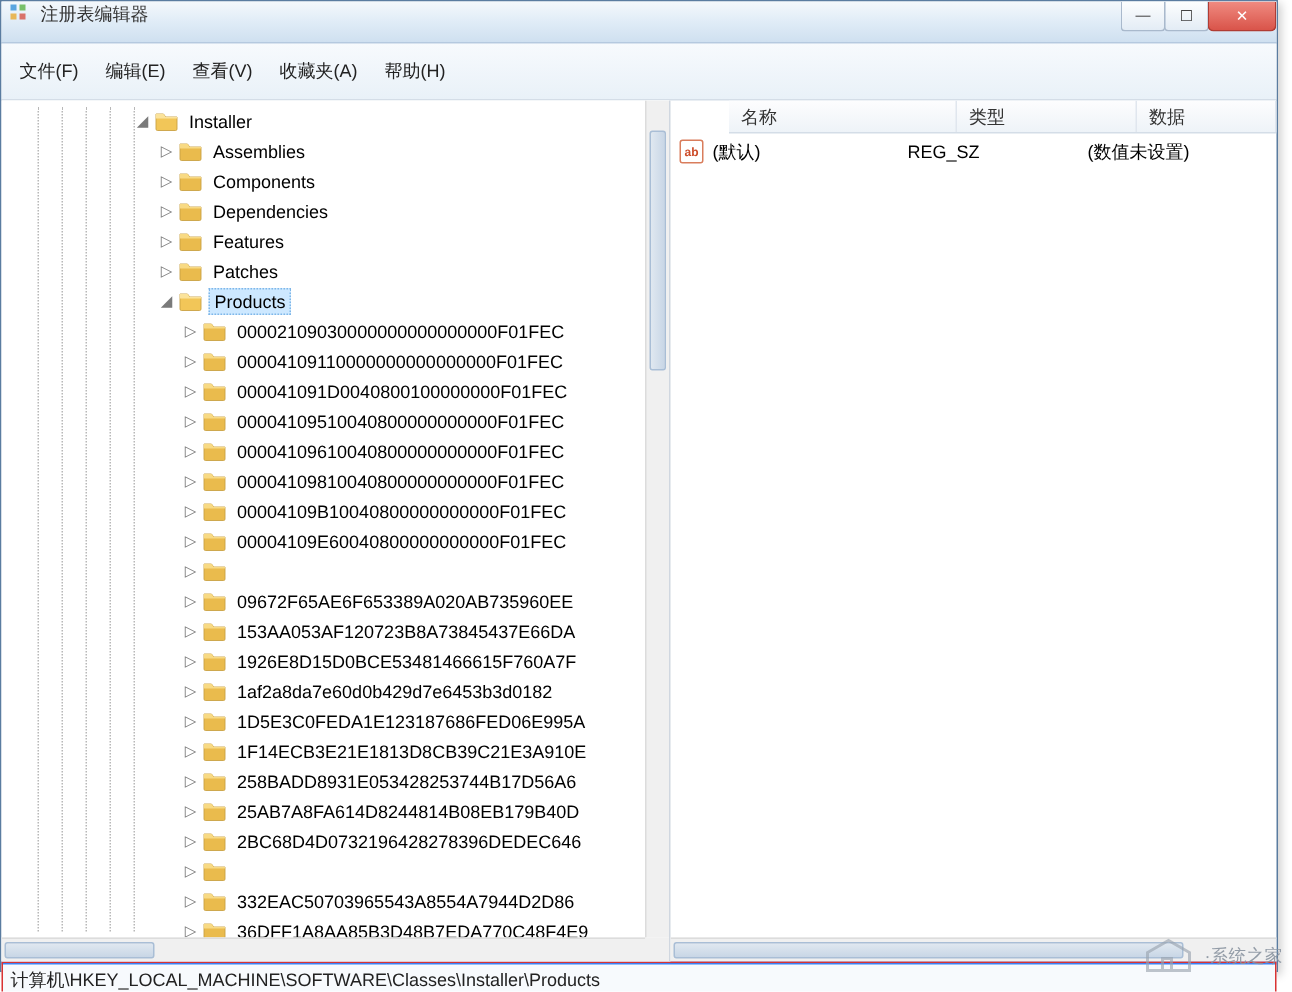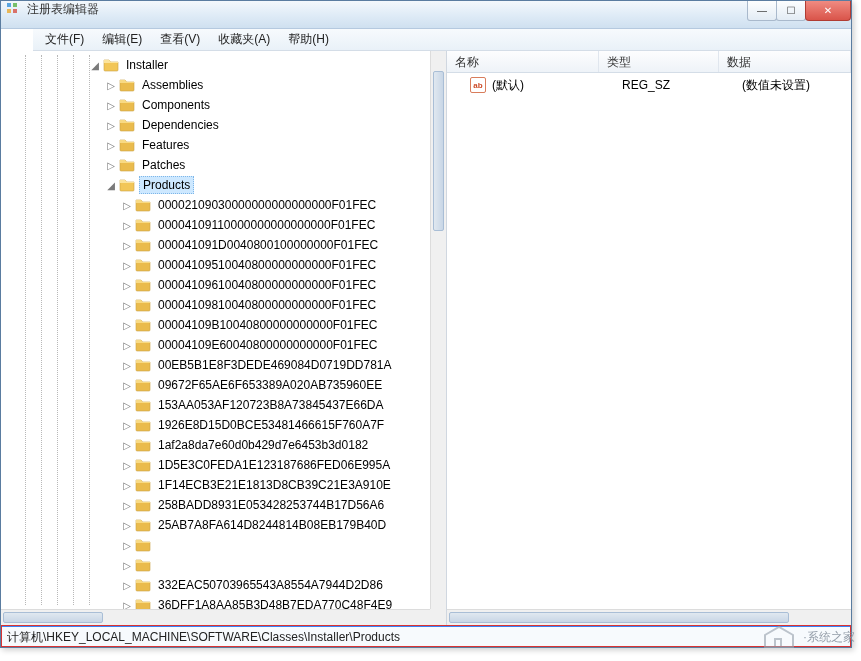--- a/index.html
+++ b/index.html
@@ -7,21 +7,21 @@
 
 .window { width: 852px; height: 648px; border: 1px solid #5a7ca0; background: #fff; box-shadow: 2px 2px 6px rgba(0,0,0,0.2); }
 
 .titlebar { height: 28px; background: linear-gradient(to bottom, #f4f8fc 0%, #e0ecf7 50%, #cfe0f0 100%); border-bottom: 1px solid #b5c9df; display: flex; align-items: flex-start; padding: 0 4px; position: relative; }
 .titlebar .app-icon { width: 16px; height: 16px; margin-right: 6px; display: inline-flex; }
 .titlebar .title { flex: 1; color: #333; font-size: 12px; }
 .titlebar .win-controls { display: flex; gap: 0; position: absolute; right: 0; top: 0; }
 .titlebar .win-btn { width: 30px; height: 20px; border: 1px solid #a9b9cc; border-top: none; background: linear-gradient(to bottom,#fdfefe,#e3ecf5); display:flex; align-items:center; justify-content:center; font-size:10px; color:#444; margin-left:-1px; border-radius: 0 0 3px 3px; }
 .titlebar .win-btn.close { width: 46px; background: linear-gradient(to bottom,#f08b81,#d9544a); border-color:#b03c33; color:#fff; border-radius: 0 0 4px 4px; }
 
-.menubar { height: 22px; background: linear-gradient(to bottom,#f7fafd,#e9f1f8); border-bottom: 1px solid #d4dde7; display:flex; align-items:center; padding: 0 4px; gap: 2px; margin-left: 32px; }
+.menubar { height: 38px; background: linear-gradient(to bottom,#f7fafd,#e9f1f8); border-bottom: 1px solid #d4dde7; display:flex; align-items:center; padding: 0 4px; gap: 2px; }
 .menubar .menu-item { padding: 2px 8px; color:#222; cursor: default; }
 
 .content { display:flex; height: calc(100% - 28px - 22px - 22px); }
 
 .left-pane { width: 446px; border-right: 1px solid #d0d7e0; position: relative; overflow: hidden; background: #fff; }
 .tree-scroll { position:absolute; inset:0 16px 16px 0; overflow: hidden; }
 .tree { padding: 4px 0 4px 0; }
 .tree-row { display:flex; align-items:center; height: 20px; white-space: nowrap; }
 .tree-row .expander { width: 12px; text-align:center; color:#7a7a7a; font-size:10px; cursor:default; }
 .tree-row .folder { width:16px; height:16px; margin: 0 4px 0 2px; display:inline-flex; }
@@ -31,27 +31,27 @@
 .indent-guides { position:absolute; top:0; bottom:16px; left:0; right:16px; pointer-events:none; }
 .indent-guides .vline { position:absolute; top:4px; bottom:4px; border-left:1px dotted #b8b8b8; }
 
 .scroll-v { position:absolute; top:0; right:0; bottom:16px; width:16px; background:#f0f0f0; border-left:1px solid #dcdcdc; }
 .scroll-v .thumb { position:absolute; left:2px; right:2px; top:20px; height:160px; background: linear-gradient(to right,#e0e8f0,#c8d6e6); border:1px solid #a9bed6; border-radius:2px; }
 .scroll-h { position:absolute; left:0; right:16px; bottom:0; height:16px; background:#f0f0f0; border-top:1px solid #dcdcdc; }
 .scroll-h .thumb { position:absolute; top:2px; bottom:2px; left:2px; width:100px; background: linear-gradient(to bottom,#e0e8f0,#c8d6e6); border:1px solid #a9bed6; border-radius:2px; }
 .scroll-corner { position:absolute; right:0; bottom:0; width:16px; height:16px; background:#f0f0f0; }
 
 .right-pane { flex:1; position:relative; overflow:hidden; }
-.list-header { height: 22px; background: linear-gradient(to bottom,#fdfdfe,#eef3f8); border-bottom:1px solid #d4dde7; display:flex; }
+.list-header { height: 22px; background: linear-gradient(to bottom,#fdfdfe,#eef3f8); border-bottom:1px solid #d4dde7; display:flex;margin-left:39px; }
 .list-header .col { padding: 3px 8px; border-right:1px solid #e0e6ee; color:#333; }
 .col-name { width: 152px; }
 .col-type { width: 120px; }
 .col-data { flex:1; }
 .list-body { padding: 2px 0; }
-.list-row { display:flex; align-items:center; height:20px;padding-left:17px; }
+.list-row { display:flex; align-items:center; height:20px; }
 .list-row .val-icon { width:16px; height:16px; margin: 0 6px; display:inline-flex; align-items:center; justify-content:center; border:1px solid #d97d5c; background:#fff; border-radius:2px; }
 .list-row .val-icon span { color:#cc4b28; font-size:8px; font-weight:bold; }
 .right-pane .scroll-h { right:0; }
 
 .statusbar { height: 22px; border-top:2px solid #3b82f6; display:flex; align-items:center; padding: 0 6px; background:#f7fafd; outline: 1px solid #d93333; outline-offset:-1px; }
 .statusbar span { color:#222; }
 
 .watermark { position:absolute; right:6px; bottom:10px; color:#8a94a0; font-size:14px; display:flex; align-items:center; gap:6px; opacity:.9; pointer-events:none; }
 .watermark svg { opacity:.7; }
 
@@ -250,21 +250,20 @@
               <span class="label">00004109E60040800000000000F01FEC</span>
             </div>
             <div class="tree-row" style="padding-left: 120px;">
               <span class="expander">▷</span>
               <span class="folder">
                 <svg width="16" height="16">
                   <path d="M1 3h5l1.5 2H15v8a1 1 0 0 1-1 1H2a1 1 0 0 1-1-1z" fill="#eabb4d" stroke="#caa244" stroke-width="0.6"></path>
                   <path d="M1 3h5l1.5 2H15v1H1z" fill="#f8da84"></path>
                 </svg>
               </span>
-              <span class="label">00EB5B1E8F3DEDE469084D0719DD781A</span>
             </div>
             <div class="tree-row" style="padding-left: 120px;">
               <span class="expander">▷</span>
               <span class="folder">
                 <svg width="16" height="16">
                   <path d="M1 3h5l1.5 2H15v8a1 1 0 0 1-1 1H2a1 1 0 0 1-1-1z" fill="#eabb4d" stroke="#caa244" stroke-width="0.6"></path>
                   <path d="M1 3h5l1.5 2H15v1H1z" fill="#f8da84"></path>
                 </svg>
               </span>
               <span class="label">09672F65AE6F653389A020AB735960EE</span>
@@ -340,20 +339,21 @@
               <span class="label">25AB7A8FA614D8244814B08EB179B40D</span>
             </div>
             <div class="tree-row" style="padding-left: 120px;">
               <span class="expander">▷</span>
               <span class="folder">
                 <svg width="16" height="16">
                   <path d="M1 3h5l1.5 2H15v8a1 1 0 0 1-1 1H2a1 1 0 0 1-1-1z" fill="#eabb4d" stroke="#caa244" stroke-width="0.6"></path>
                   <path d="M1 3h5l1.5 2H15v1H1z" fill="#f8da84"></path>
                 </svg>
               </span>
+              <span class="label">2BC68D4D0732196428278396DEDEC646</span>
             </div>
             <div class="tree-row" style="padding-left: 120px;">
               <span class="expander">▷</span>
               <span class="folder">
                 <svg width="16" height="16">
                   <path d="M1 3h5l1.5 2H15v8a1 1 0 0 1-1 1H2a1 1 0 0 1-1-1z" fill="#eabb4d" stroke="#caa244" stroke-width="0.6"></path>
                   <path d="M1 3h5l1.5 2H15v1H1z" fill="#f8da84"></path>
                 </svg>
               </span>
             </div>

